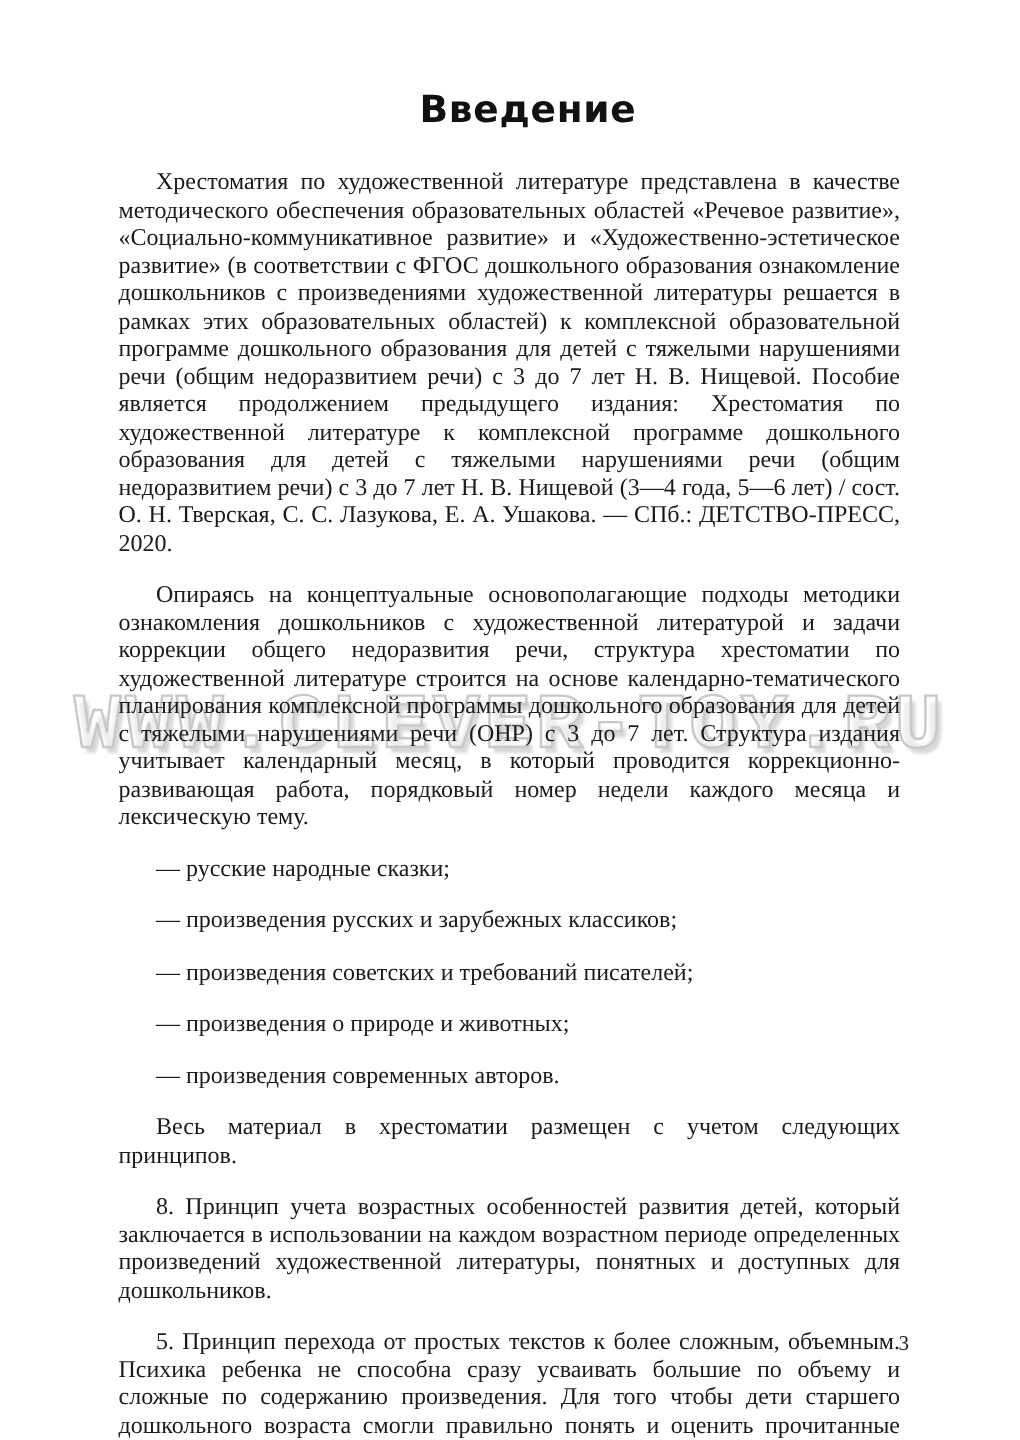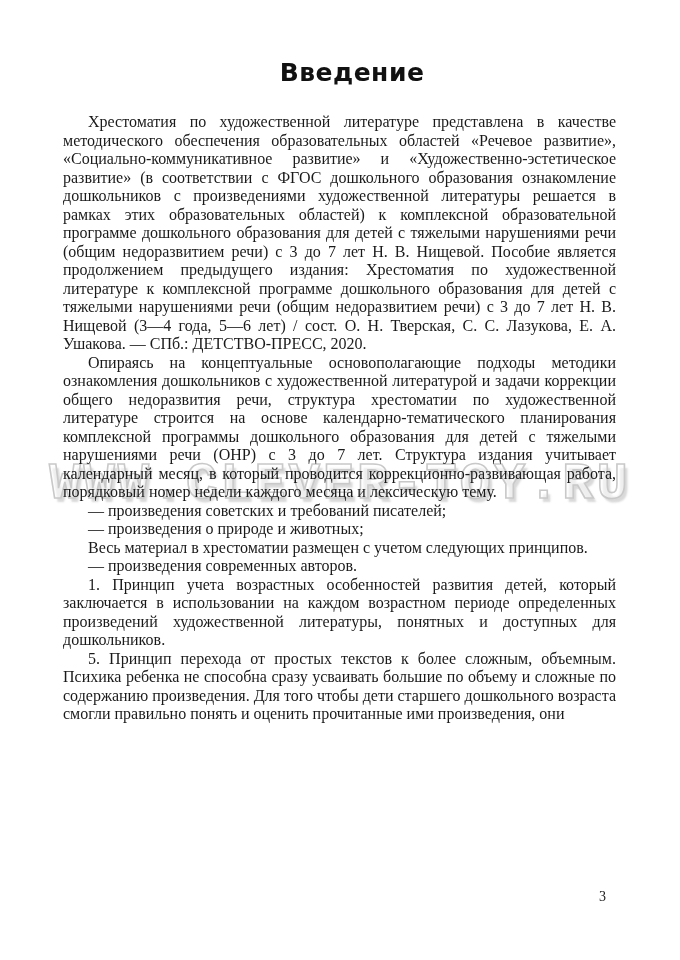--- a/index.html
+++ b/index.html
@@ -42,21 +42,21 @@
     z-index: 0;
     white-space: nowrap;
     pointer-events: none;
   }
   .content {
     position: relative;
     z-index: 1;
     margin: 26px 64px 0 63px;
   }
   .content p {
-    margin: 0;
+    margin: 16px;
     text-indent: 25px;
     text-align: justify;
     font-size: 16px;
     line-height: 18.5px;
     hyphens: auto;
     -webkit-hyphens: auto;
   }
   .page-number {
     position: absolute;
     top: 889px;
@@ -72,24 +72,26 @@
 <div class="page">
 
   <div class="watermark">WWW.CLEVER-TOY.RU</div>
 
   <h1 class="title">Введение</h1>
 
   <div class="content">
     <p>Хрестоматия по художественной литературе представлена в качестве методического обеспечения образовательных областей «Речевое развитие», «Социально-коммуникативное развитие» и «Художественно-эстетическое развитие» (в соответствии с ФГОС дошкольного образования ознакомление дошкольников с произведениями художественной литературы решается в рамках этих образовательных областей) к комплексной образовательной программе дошкольного образования для детей с тяжелыми нарушениями речи (общим недоразвитием речи) с 3 до 7 лет Н. В. Нищевой. Пособие является продолжением предыдущего издания: Хрестоматия по художественной литературе к комплексной программе дошкольного образования для детей с тяжелыми нарушениями речи (общим недоразвитием речи) с 3 до 7 лет Н. В. Нищевой (3—4 года, 5—6 лет) / сост. О. Н. Тверская, С. С. Лазукова, Е. А. Ушакова. — СПб.: ДЕТСТВО-ПРЕСС, 2020.</p>
     <p>Опираясь на концептуальные основополагающие подходы методики ознакомления дошкольников с художественной литературой и задачи коррекции общего недоразвития речи, структура хрестоматии по художественной литературе строится на основе календарно-тематического планирования комплексной программы дошкольного образования для детей с тяжелыми нарушениями речи (ОНР) с 3 до 7 лет. Структура издания учитывает календарный месяц, в который проводится коррекционно-развивающая работа, порядковый номер недели каждого месяца и лексическую тему.</p>
 
+    <p>— русские народные сказки;</p>
+    <p>— произведения русских и зарубежных классиков;</p>
     <p>— произведения советских и требований писателей;</p>
     <p>— произведения о природе и животных;</p>
+    <p>— произведения современных авторов.</p>
+
     <p>Весь материал в хрестоматии размещен с учетом следующих принципов.</p>
-
-    <p>— произведения современных авторов.</p>
-    <p>1. Принцип учета возрастных особенностей развития детей, который заключается в использовании на каждом возрастном периоде определенных произведений художественной литературы, понятных и доступных для дошкольников.</p>
+    <p>8. Принцип учета возрастных особенностей развития детей, который заключается в использовании на каждом возрастном периоде определенных произведений художественной литературы, понятных и доступных для дошкольников.</p>
     <p>5. Принцип перехода от простых текстов к более сложным, объемным. Психика ребенка не способна сразу усваивать большие по объему и сложные по содержанию произведения. Для того чтобы дети старшего дошкольного возраста смогли правильно понять и оценить прочитанные ими произведения, они</p>
   </div>
 
   <div class="page-number">3</div>
 
 </div>
 
 </body></html>

